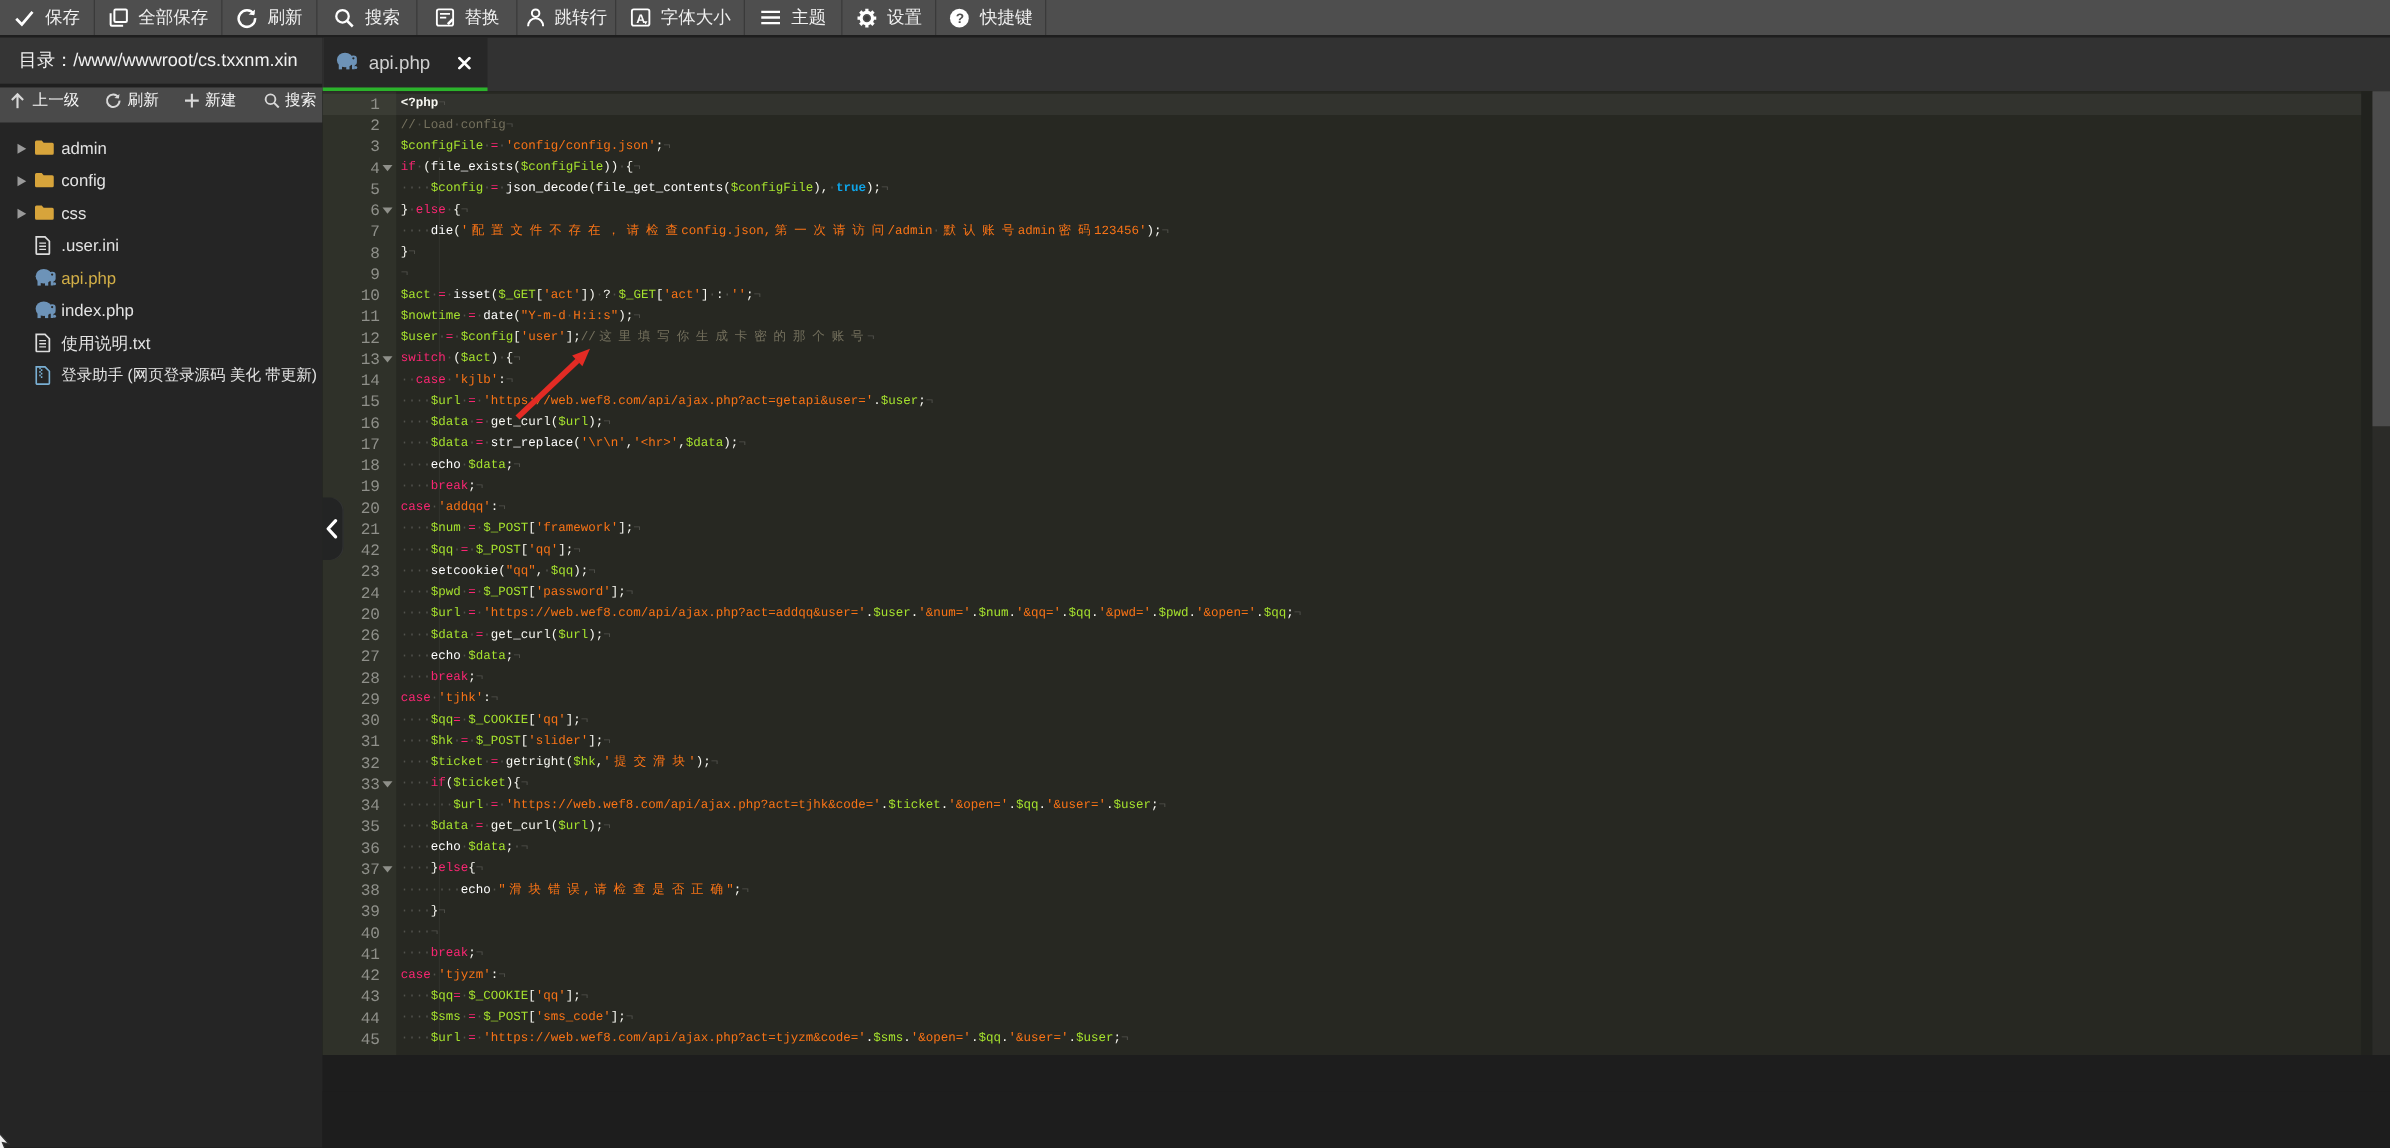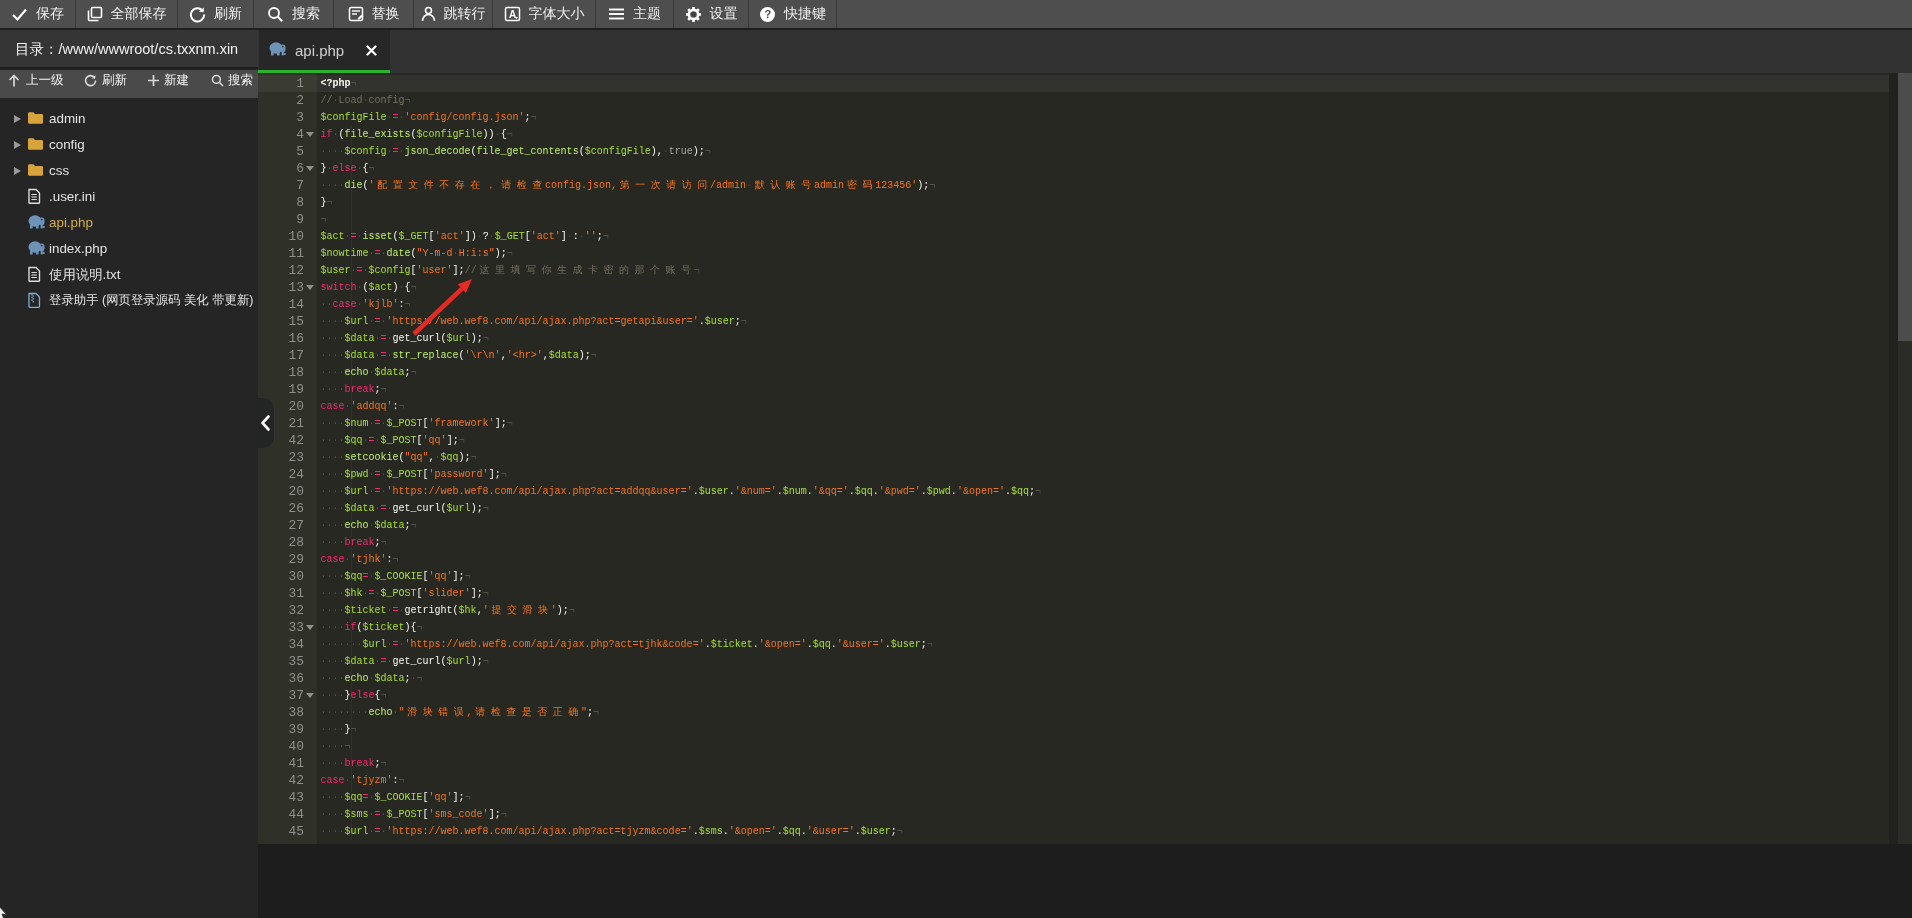--- a/index.html
+++ b/index.html
@@ -39,21 +39,21 @@
 #gutter { position:absolute; left:0; top:0; width:59px; height:771px; background:#2f3129; }
 #activeline { position:absolute; left:0; top:1.5px; width:1640px; height:17px; background:rgba(255,255,255,0.055); }
 #gutnums { position:absolute; left:0; top:1.5px; width:46px; text-align:right; }
 #gutnums .g { height:17px; line-height:17px; color:#8f908a; font-size:12.85px; font-family:"Liberation Mono", monospace; }
 .fold { position:absolute; left:48px; width:0; height:0; border-top:5px solid #8f908a;
   border-left:4.5px solid transparent; border-right:4.5px solid transparent; }
 #code { position:absolute; left:62.5px; top:1.5px; font-family:"Liberation Mono", monospace;
   font-size:10px; line-height:17px; white-space:pre; }
 #code .l { height:17px; }
 .p { color:#f8f8f2; } .v { color:#a6e22e; } .k { color:#f92672; } .s { color:#f97316; }
-.f { color:#bef264; } .c { color:#75715e; } .n { color:#a3a3a3; } .b { color:#f8f8f2; font-weight:bold; }
+.f { color:#ffffff; } .c { color:#75715e; } .n { color:#0ea5e9;font-weight:bold; } .b { color:#f8f8f2; font-weight:bold; }
 .i { color:#52524d; }
 .q { display:inline-block; width:15.5px; text-align:center; }
 #indentguide { position:absolute; left:93.3px; top:52.5px; width:1px; height:714px; background:rgba(255,255,255,0.045); }
 
 
 #sbshadow { position:absolute; left:1631px; top:0; width:9px; height:771px; background:#21221e; }
 #sbtrack { position:absolute; left:1640px; top:0; width:14px; height:771px; background:#2b2b28; }
 #sbthumb { position:absolute; left:1640px; top:-2px; width:14px; height:270px; background:#4c4c4c; }
 
 

